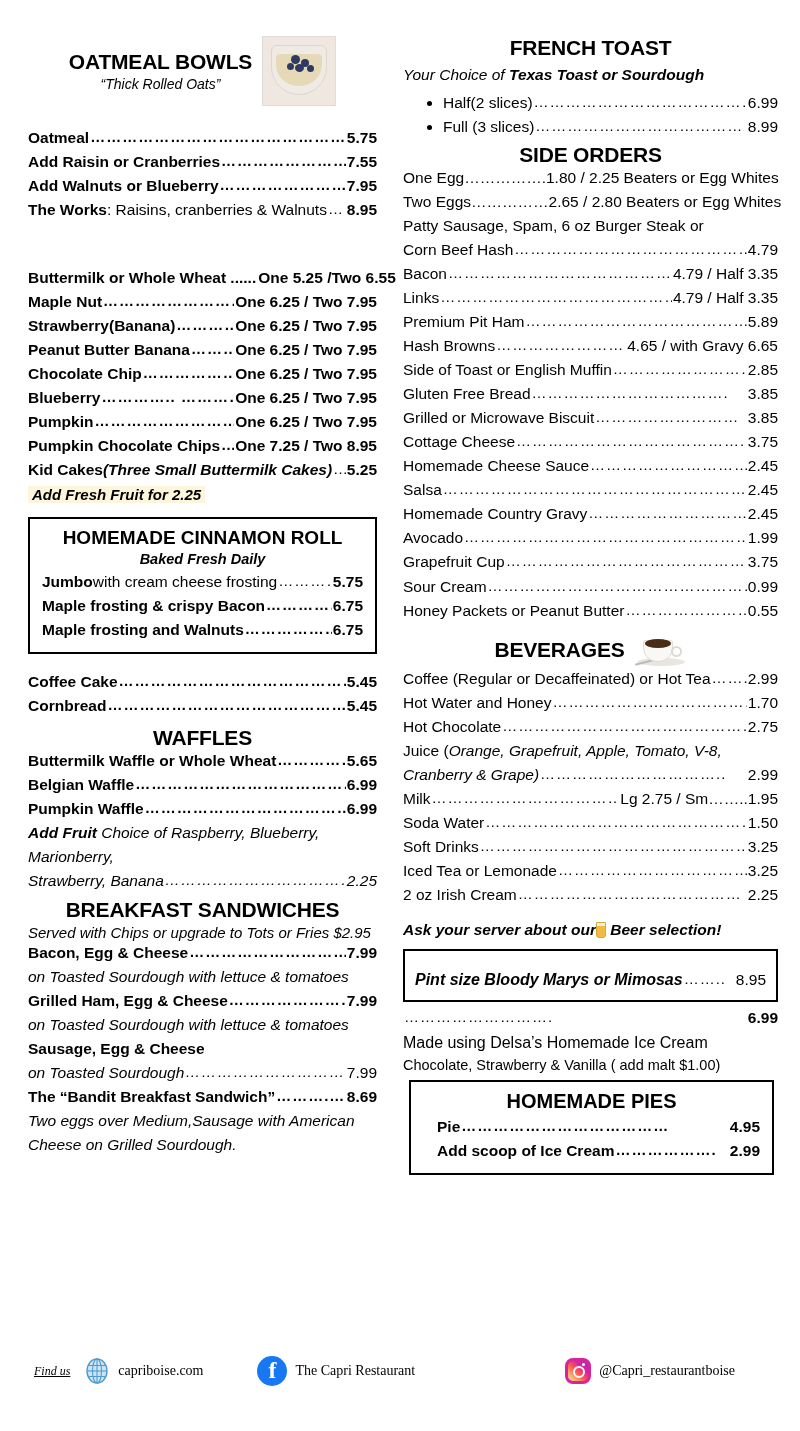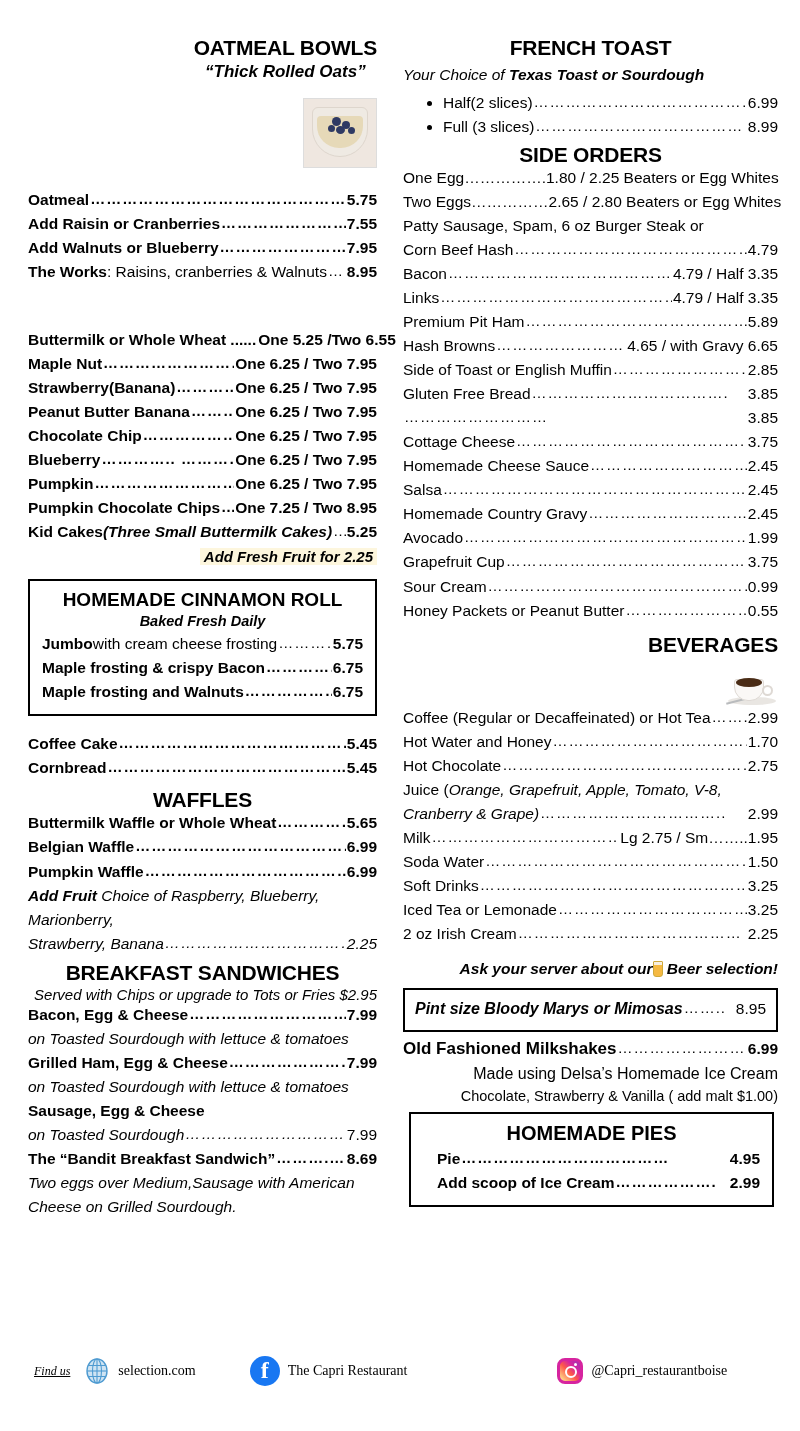--- a/index.html
+++ b/index.html
@@ -16,21 +16,21 @@
 
   .cols { display: flex; width: 800px; }
   .col-left  { width: 395px; padding: 36px 18px 0 28px; }
   .col-right { width: 405px; padding: 36px 22px 0 8px; }
 
   h2.sect {
     font-size: 21px; font-weight: bold; text-align: center;
     margin: 0; letter-spacing: -0.2px; line-height: 1.1;
   }
   .sub-ital {
-    font-style: italic; font-weight: bold; font-size: 17px;
+    font-style: italic; font-weight: normal; font-size: 14px;
     text-align: center; margin: 3px 0 0 0;
   }
 
   
   .row {
     display: flex; align-items: baseline; width: 100%;
     font-size: 15.5px; line-height: 1.55; white-space: nowrap;
   }
   .row .nm { flex: 0 0 auto; }
   .row .dots {
@@ -45,40 +45,40 @@
   .n  { font-weight: normal; }
 
   .freeline { font-size: 15.5px; line-height: 1.55; }
 
   
   .img-oat, .img-cake {
     display:inline-block; border:1px solid #ddd; background:#e8e2dc;
     overflow:hidden; position:relative;
   }
 
-  .hdr-with-img { display:flex; align-items:flex-end; justify-content:center; gap:16px;flex-direction:column; }
+  .hdr-with-img { display:flex; align-items:center; justify-content:center; gap:10px; }
 
   .highlight {
     background:#fdf6dd; display:inline-block; padding:0 4px;
     font-style:italic; font-weight:bold; font-size:15px;
   }
 
   .boxed {
     border: 2px solid #000; padding: 8px 12px 10px 12px;
     margin: 10px 0 0 0; background:#fff;
   }
   .boxed h3 {
     font-size: 19px; font-weight: bold; text-align:center; margin:0 0 2px 0;
   }
   .boxed .cap { font-style: italic; font-weight:bold; font-size:14.5px; text-align:center; margin:0 0 3px 0; }
 
   ul.ftlist { margin: 4px 0 0 0; padding-left: 40px; }
   ul.ftlist li { font-size: 15.5px; line-height: 1.6; }
 
-  .center { text-align:right; }
+  .center { text-align:left; }
 
   
   .footer {
     position:absolute; left:0; bottom:20px; width:800px; height:80px;
     display:flex; align-items:center; padding-left:34px; gap:0;
     font-family:"Liberation Serif", serif;
   }
   .findus { font-size:12px; font-style:italic; text-decoration:underline; margin-right:14px; }
   .fitem { display:flex; align-items:center; gap:8px; }
   .fitem .lbl { font-size:14px; }
@@ -378,20 +378,21 @@
         <span class="nm">Side of Toast or English Muffin</span>
         <span class="dots">……………………….</span>
         <span class="pr">2.85</span>
       </div>
       <div class="row">
         <span class="nm">Gluten Free Bread </span>
         <span class="dots">……………………………….</span>
         <span class="pr">3.85</span>
       </div>
       <div class="row">
+        <span class="nm">Grilled or Microwave Biscuit</span>
         <span class="dots">………………………</span>
         <span class="pr">3.85</span>
       </div>
       <div class="row">
         <span class="nm">Cottage Cheese</span>
         <span class="dots">…………………………………….</span>
         <span class="pr">3.75</span>
       </div>
       <div class="row">
         <span class="nm">Homemade Cheese Sauce</span>
@@ -488,30 +489,29 @@
       <div class="row">
         <span class="nm">2 oz Irish Cream </span>
         <span class="dots">……………………………………</span>
         <span class="pr">2.25</span>
       </div>
 
       <div class="center bi" style="font-size:15.5px;margin-top:14px">
         <span>Ask your server about our</span><span class="beer"></span>&nbsp;<span>Beer selection!</span>
       </div>
 
-      <div class="boxed" style="padding:7px 10px 8px 10px;margin-top:10px;border-width:2px">
+      <div class="boxed" style="padding:17px 10px 8px 10px;margin-top:10px;border-width:2px">
         <div class="row">
           <span class="nm bi" style="font-size:16px">Pint size Bloody Marys or Mimosas </span>
           <span class="dots">……..</span>
           <span class="pr"> 8.95</span>
         </div>
       </div>
 
       <div class="row b" style="margin-top:4px">
-        <span class="nm" style="font-size:17px">Old Fashioned Milkshakes  </span>
         <span class="dots n">……………………….</span>
         <span class="pr">6.99</span>
       </div>
       <div class="center" style="font-size:16px;line-height:1.5">Made using Delsa’s Homemade Ice Cream</div>
       <div class="center" style="font-size:14.5px;line-height:1.5">Chocolate, Strawberry &amp; Vanilla ( add malt $1.00)</div>
 
       <div class="boxed" style="margin-top:4px;margin-left:6px;margin-right:4px">
         <h3 style="font-size:20px">HOMEMADE PIES</h3>
         <div class="row b" style="padding-left:14px">
           <span class="nm">Pie</span>
@@ -532,21 +532,21 @@
 
     <span class="fitem" style="margin-right:54px">
       <svg class="glb" viewBox="0 0 26 30">
         <ellipse cx="13" cy="15" rx="10" ry="12" fill="#cfe4f3" stroke="#4f9bd1" stroke-width="1.4"></ellipse>
         <ellipse cx="13" cy="15" rx="4.5" ry="12" fill="none" stroke="#4f9bd1" stroke-width="1.1"></ellipse>
         <line x1="3" y1="15" x2="23" y2="15" stroke="#4f9bd1" stroke-width="1.1"></line>
         <line x1="4.6" y1="9.5" x2="21.4" y2="9.5" stroke="#4f9bd1" stroke-width="1"></line>
         <line x1="4.6" y1="20.5" x2="21.4" y2="20.5" stroke="#4f9bd1" stroke-width="1"></line>
         <line x1="13" y1="3" x2="13" y2="27" stroke="#4f9bd1" stroke-width="1.1"></line>
       </svg>
-      <span class="lbl">selection.com</span>
+      <span class="lbl">capriboise.com</span>
     </span>
 
     <span class="fitem" style="margin-right:150px">
       <span class="fb"></span>
       <span class="lbl">The Capri Restaurant</span>
     </span>
 
     <span class="fitem">
       <span class="ig">
         <span class="ring"></span>

